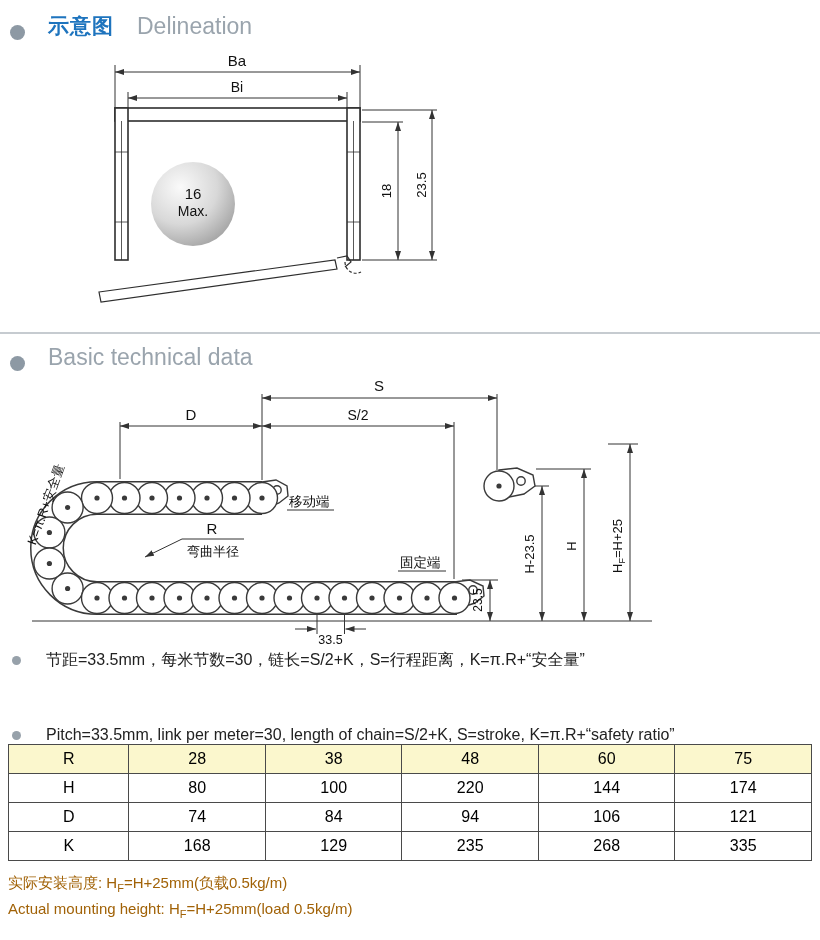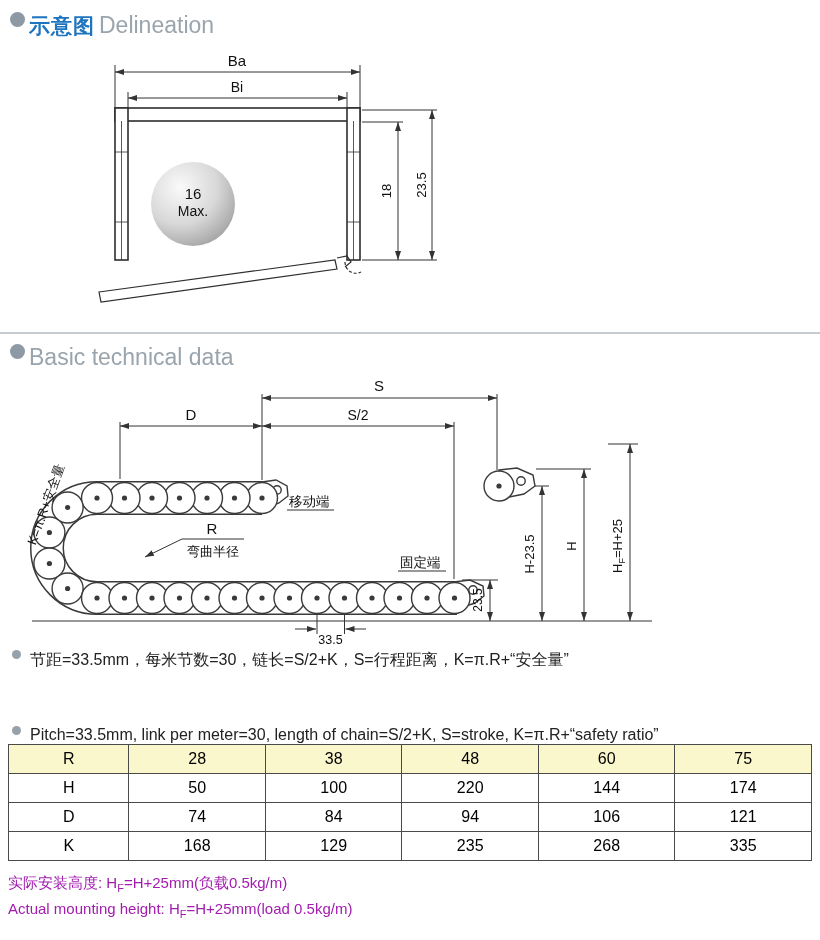--- a/index.html
+++ b/index.html
@@ -1,28 +1,28 @@
 <!DOCTYPE html>
 <html><head>
 <meta charset="utf-8">
 <style>
   *{margin:0;padding:0;box-sizing:border-box}
   html,body{width:820px;height:940px}
   body{position:relative;background:#fff;font-family:"Liberation Sans",sans-serif;overflow:hidden}
-  .sec{position:absolute;left:10px;display:flex;align-items:flex-start;gap:4px}
+  .sec{position:absolute;left:10px;display:flex;align-items:flex-end;gap:23px}
   .bullet{width:15px;height:15px;border-radius:50%;background:#8d99a4;flex:0 0 auto}
   .zh{font-size:21px;font-weight:bold;color:#1e74be;letter-spacing:1px}
   .en{font-size:23px;color:#9aa4ad}
   .divider{position:absolute;left:0;width:820px;height:2px;background:#c6cbd0}
-  .note{position:absolute;left:12px;display:flex;gap:9px;font-size:16px;color:#222}
+  .note{position:absolute;left:12px;display:flex;align-items:center;gap:25px;font-size:16px;color:#222}
   .nbullet{width:9px;height:9px;border-radius:50%;background:#97a1aa;flex:0 0 auto}
   .ptable{position:absolute;left:8px;width:804px;border-collapse:collapse;table-layout:fixed;font-size:16px;color:#000;text-align:center}
   .ptable td{border:1px solid #4a4a4a;height:29px;padding:0;vertical-align:middle}
   .ptable tr.thead td{background:#fbf7cd}
-  .foot{position:absolute;left:8px;font-size:15px;color:#a21caf}
+  .foot{position:absolute;left:8px;font-size:15px;color:#a16207}
   .foot sub{font-size:11px}
   svg{position:absolute}
   svg text{fill:#111}
 </style>
 </head>
 <body>
 
 <div class="sec" style="top:12px">
   <span class="bullet"></span>
   <span class="zh">示意图</span>
@@ -248,21 +248,21 @@
       <tr class="thead">
     <td>R</td>
     <td>28</td>
     <td>38</td>
     <td>48</td>
     <td>60</td>
     <td>75</td>
   </tr>
   <tr>
     <td>H</td>
-    <td>50</td>
+    <td>80</td>
     <td>100</td>
     <td>220</td>
     <td>144</td>
     <td>174</td>
   </tr>
   <tr>
     <td>D</td>
     <td>74</td>
     <td>84</td>
     <td>94</td>

